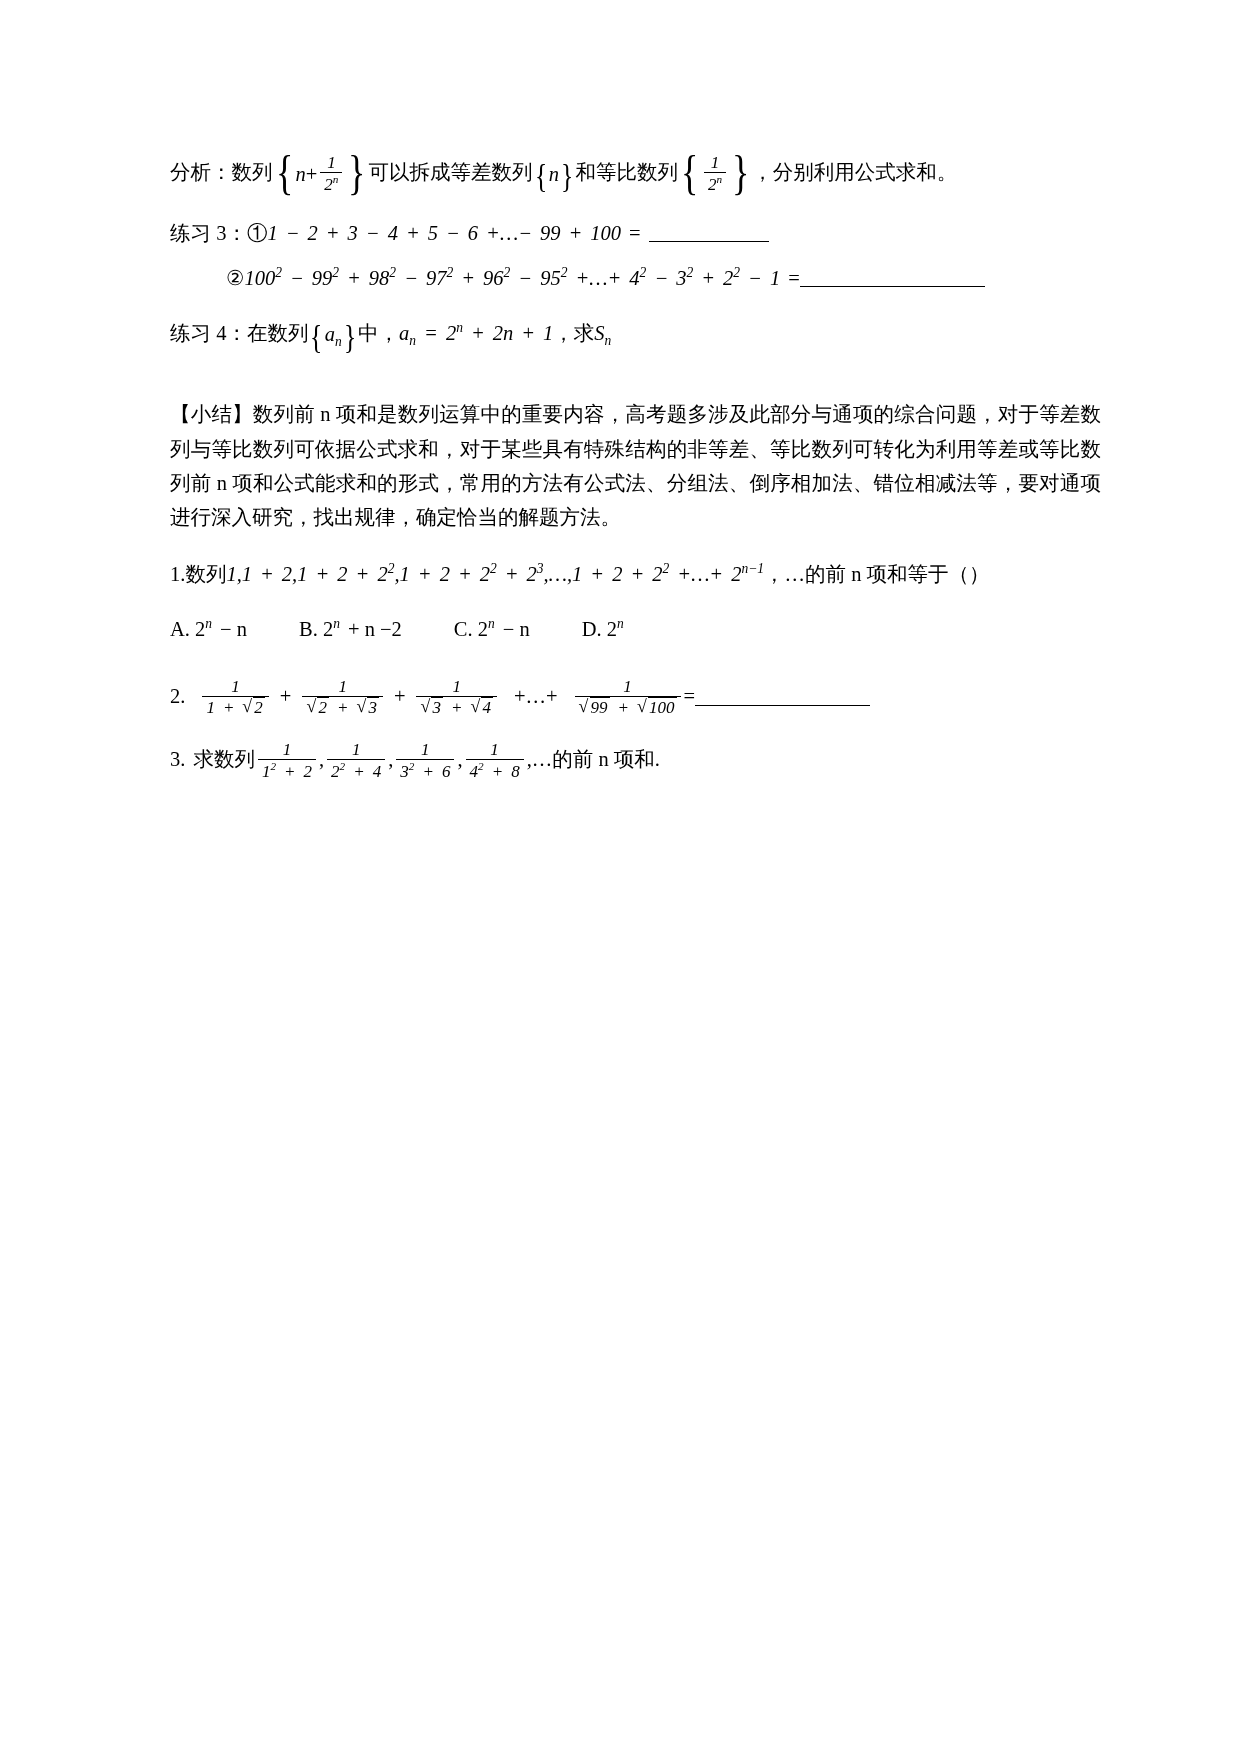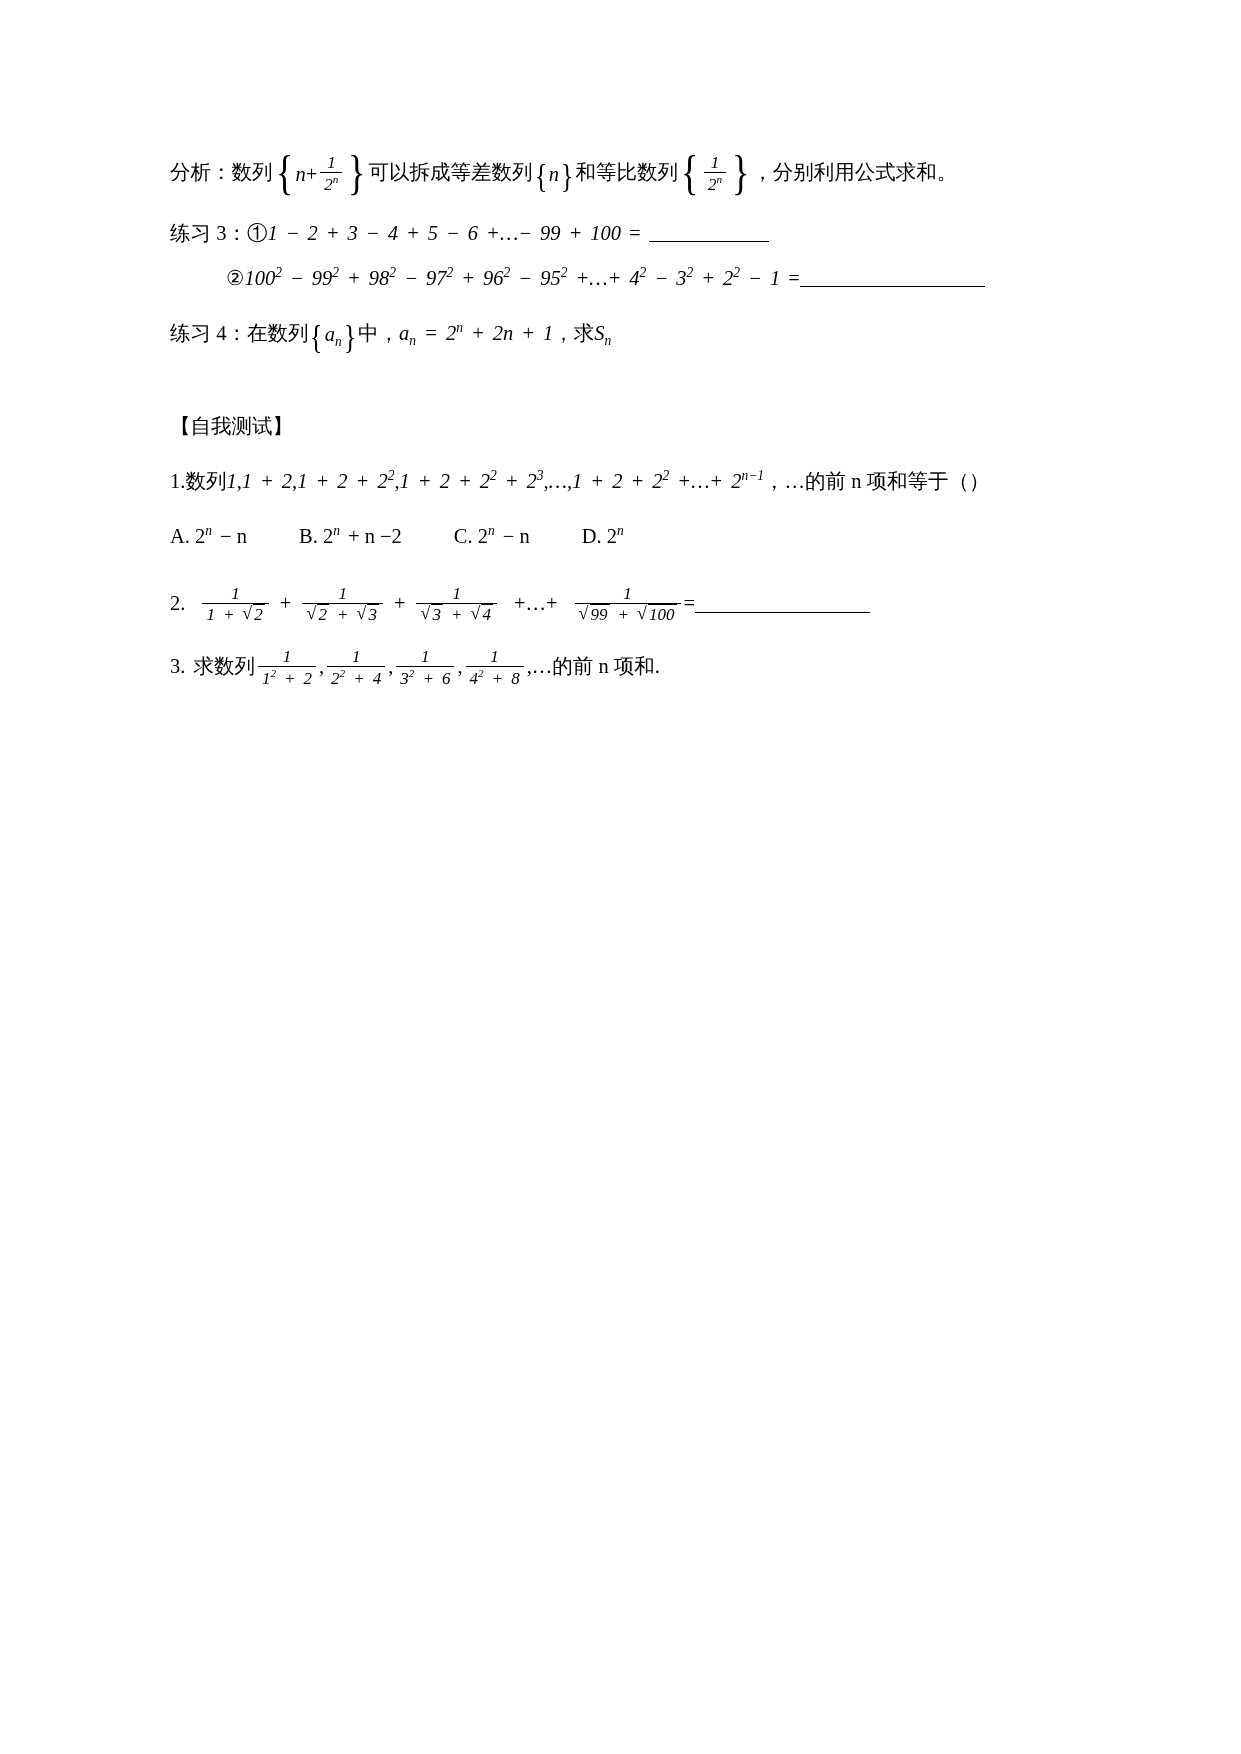--- a/index.html
+++ b/index.html
@@ -147,24 +147,26 @@
   </div>
 
   <div class="gap-sm"></div>
 
   <div class="line">
     <span class="cn">练习 4：</span><span class="cn">在数列</span><span class="setbox"><span class="brace">{</span><span class="italic">a<sub>n</sub></span><span class="brace">}</span></span><span class="cn">中，</span><span class="italic">a<sub>n</sub><span class="opgap-s"></span>=<span class="opgap-s"></span>2<sup>n</sup><span class="opgap-s"></span>+<span class="opgap-s"></span>2n<span class="opgap-s"></span>+<span class="opgap-s"></span>1</span><span class="cn">，求</span><span class="italic">S<sub>n</sub></span>
   </div>
 
   <div class="gap-lg"></div>
 
+  <div class="para">
+    <span class="cn">【小结】</span><span class="cn">数列前 n 项和是数列运算中的重要内容，高考题多涉及此部分与通项的综合问题，对于等差数列与等比数列可依据公式求和，对于某些具有特殊结构的非等差、等比数列可转化为利用等差或等比数列前 n 项和公式能求和的形式，常用的方法有公式法、分组法、倒序相加法、错位相减法等，要对通项进行深入研究，找出规律，确定恰当的解题方法。</span>
+  </div>
 
   <div class="gap-sm"></div>
 
-  <div class="line">【自我测试】</div>
 
   <div class="gap-sm"></div>
 
   <div class="line">
     <span>1.</span><span class="cn">数列</span><span class="italic">1,1<span class="opgap-s"></span>+<span class="opgap-s"></span>2,1<span class="opgap-s"></span>+<span class="opgap-s"></span>2<span class="opgap-s"></span>+<span class="opgap-s"></span>2<sup>2</sup>,1<span class="opgap-s"></span>+<span class="opgap-s"></span>2<span class="opgap-s"></span>+<span class="opgap-s"></span>2<sup>2</sup><span class="opgap-s"></span>+<span class="opgap-s"></span>2<sup>3</sup>,…,1<span class="opgap-s"></span>+<span class="opgap-s"></span>2<span class="opgap-s"></span>+<span class="opgap-s"></span>2<sup>2</sup><span class="opgap-s"></span>+…+<span class="opgap-s"></span>2<sup>n−1</sup></span><span class="cn">，…的前 n 项和等于（</span><span class="cn">）</span>
   </div>
 
   <div class="gap-sm"></div>
 
   <div class="line">

